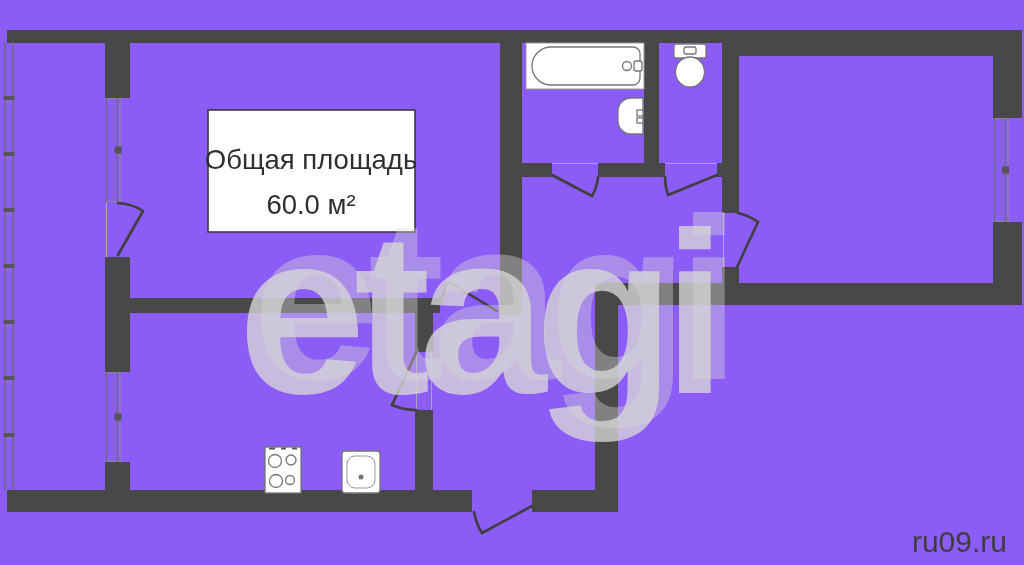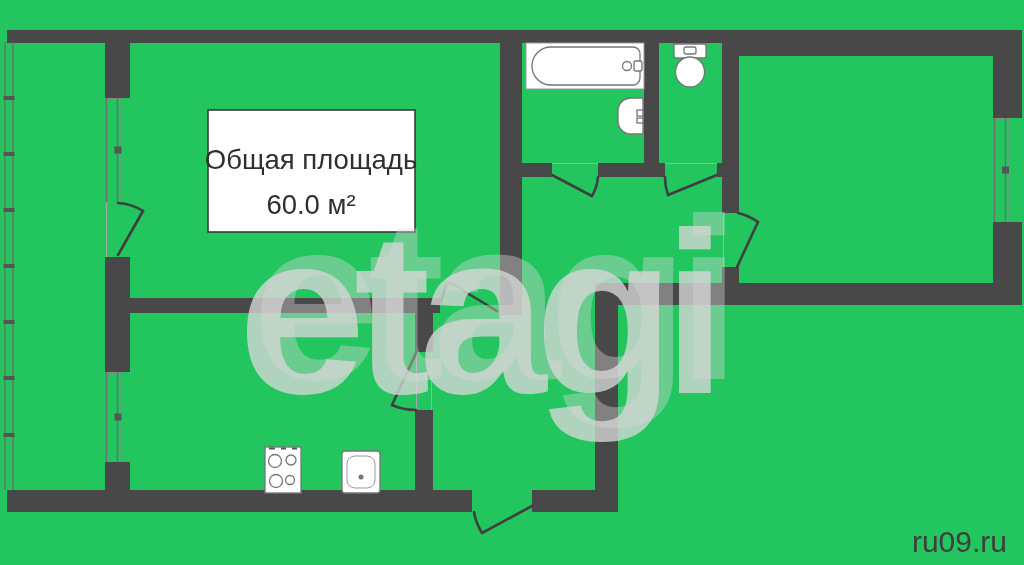--- a/index.html
+++ b/index.html
@@ -1,17 +1,17 @@
 <!DOCTYPE html>
 <html><head>
 <meta charset="utf-8">
 <style>
   html,body{margin:0;padding:0;background:#ffffff;}
   .canvas{
-    position:relative;width:1024px;height:565px;background:#22c55e;overflow:hidden;
+    position:relative;width:1024px;height:565px;background:#8b5cf6;overflow:hidden;
     font-family:"Liberation Sans","DejaVu Sans",sans-serif;
   }
   svg{display:block;}
   .wall{fill:#484848;stroke:none;}
   .fixture{fill:#ffffff;stroke:#757575;stroke-width:1.3;}
   .fixture-light{fill:#ffffff;stroke:#9a9a9a;stroke-width:1;}
   .doorline{fill:none;stroke:#3f3f3f;stroke-width:2.6;stroke-linecap:round;}
   .winline{fill:none;stroke:#6e6e6e;stroke-width:1.4;}
   .wincap{fill:none;stroke:#8a8a8a;stroke-width:1;}
   .tick{fill:#555555;}

